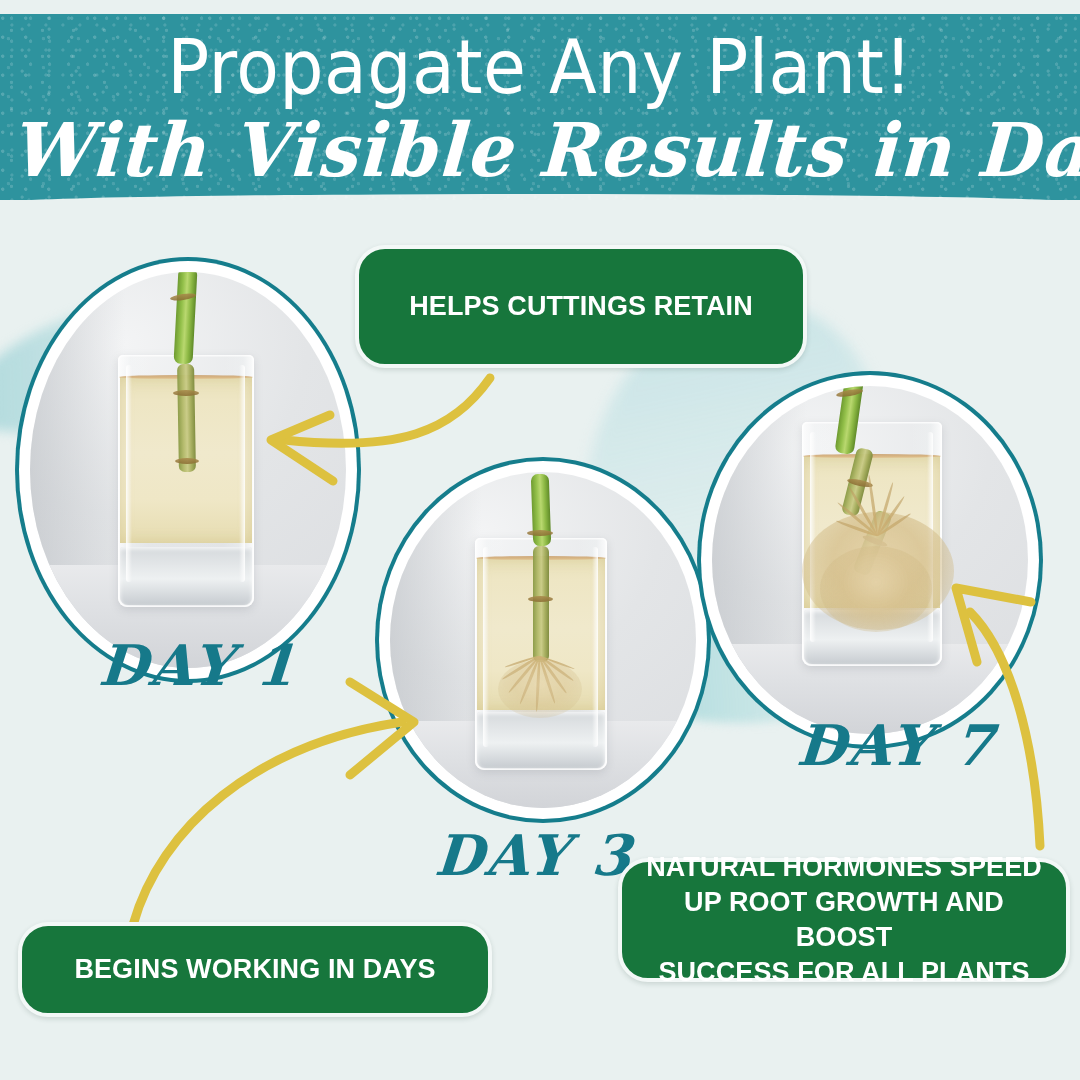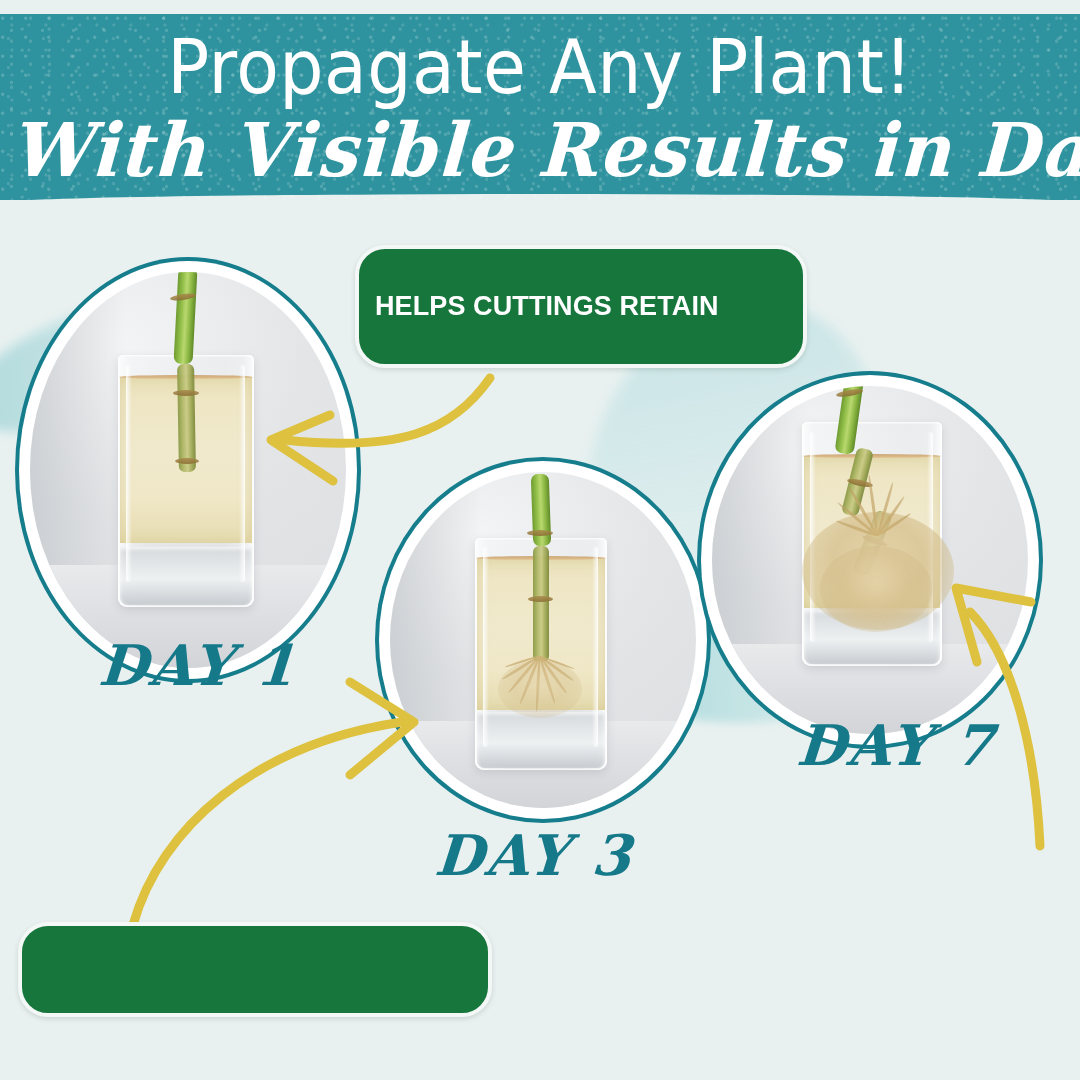--- a/index.html
+++ b/index.html
@@ -202,21 +202,21 @@
     position:absolute; z-index:9;
     background:#17763c;
     border-radius:30px;
     border:4px solid #f3f8f7;
     color:#ffffff;
     text-align:center;
     font-weight:700;
     font-size:27px;
     line-height:1.30;
     letter-spacing:.1px;
-    display:flex; align-items:center; justify-content:flex-start;
+    display:flex; align-items:center; justify-content:center;
     padding:10px 16px;
     box-shadow:0 2px 5px rgba(40,70,55,.16);
   }
 
   
   #arrows{ position:absolute; left:0; top:0; width:1080px; height:1080px; z-index:8; pointer-events:none; }
 </style>
 </head>
 <body>
 
@@ -339,17 +339,25 @@
   </svg>
 
   <div class="pill" id="pill-moisture" style="left:355px; top:245px; width:452px; height:123px;">
     <div>
       <div>HELPS CUTTINGS RETAIN</div>
     </div>
   </div>
 
   <div class="pill" id="pill-absorbs" style="left:18px; top:922px; width:474px; height:95px;">
     <div>
-    </div>
-  </div>
-
+      <div>BEGINS WORKING IN DAYS</div>
+    </div>
+  </div>
+
+  <div class="pill" id="pill-hormones" style="left:618px; top:858px; width:452px; height:124px;">
+    <div>
+      <div>NATURAL HORMONES SPEED</div>
+      <div>UP ROOT GROWTH AND BOOST</div>
+      <div>SUCCESS FOR ALL PLANTS</div>
+    </div>
+  </div>
 
 </div>
 
 </body></html>

